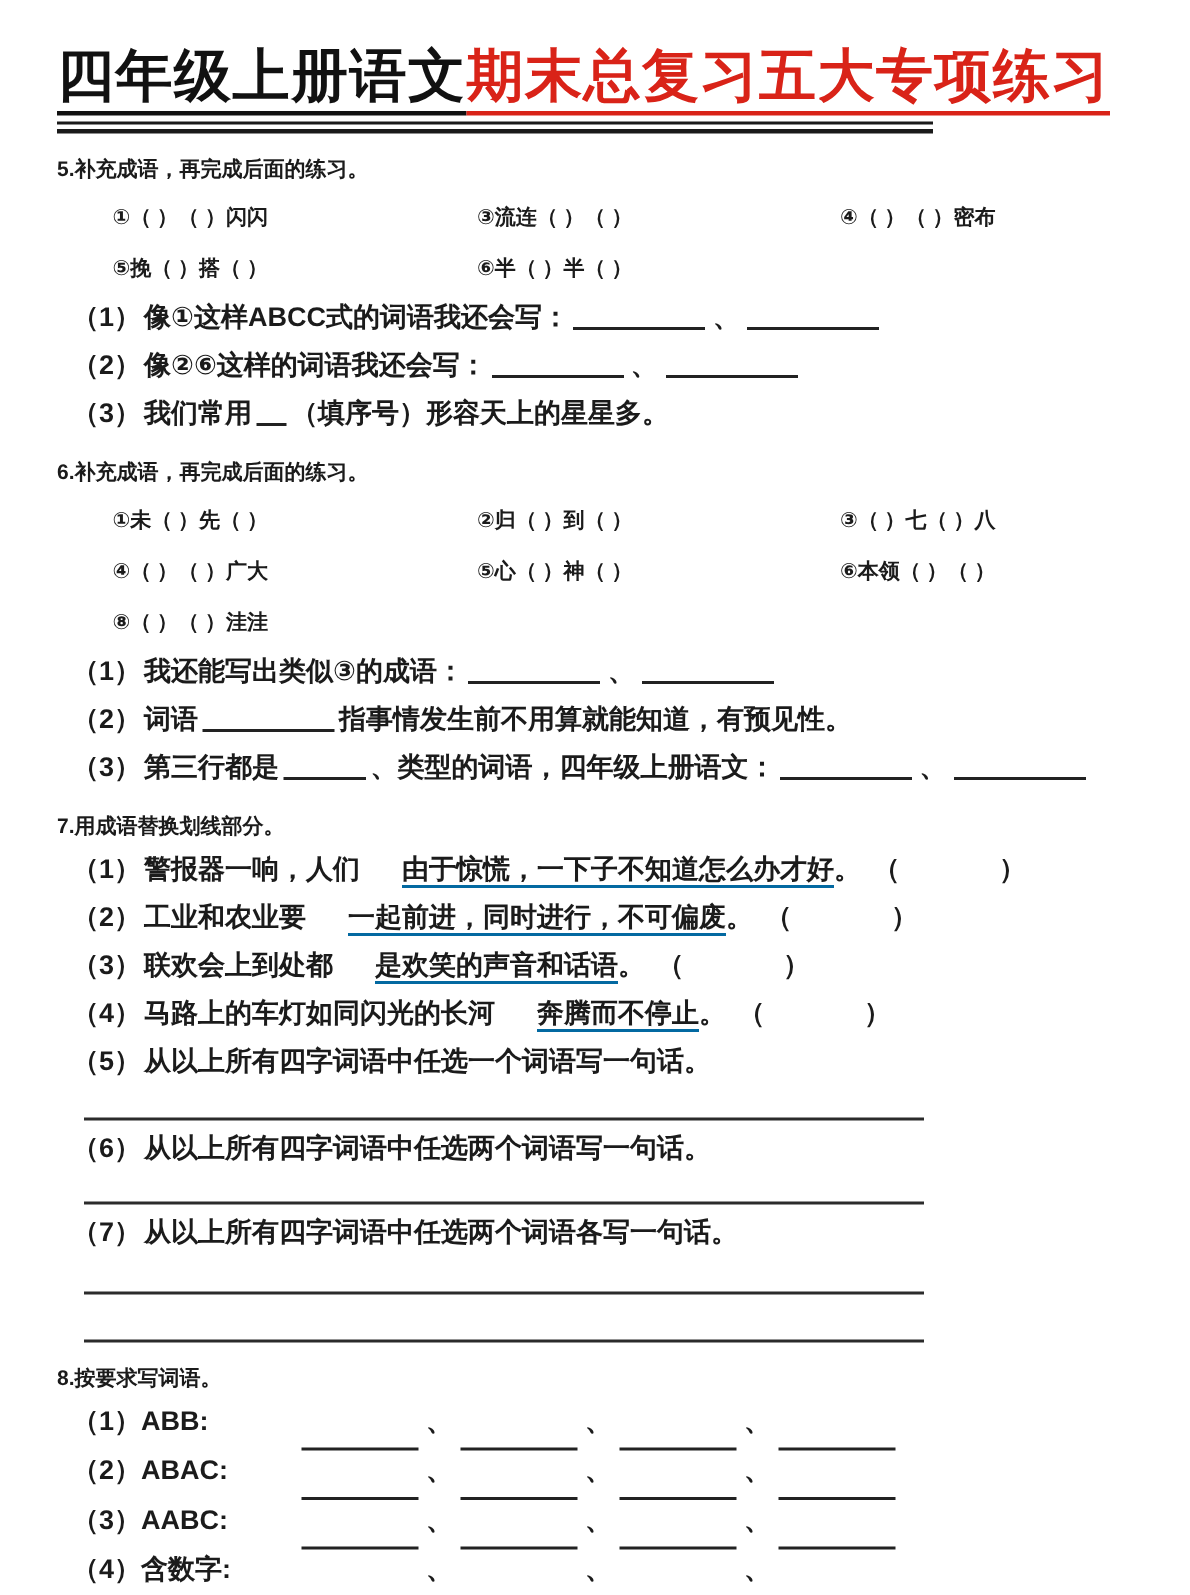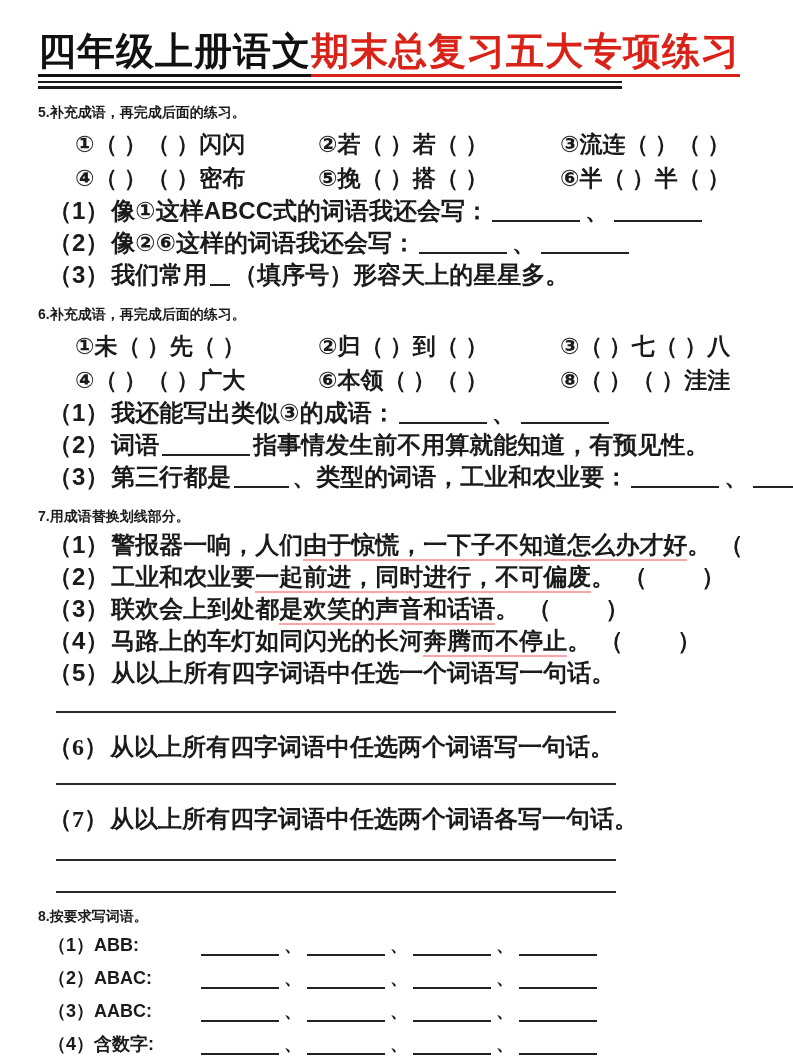--- a/index.html
+++ b/index.html
@@ -13,82 +13,82 @@
 
   
   .title{ text-align:center; font-size:38px; font-weight:700; letter-spacing:1px;
           padding-top:14px; line-height:50px; white-space:nowrap;}
   .title .t-black{color:#111; border-bottom:3px solid #111; padding-bottom:2px;}
   .title .t-red{color:#d92318; border-bottom:3px solid #d92318; padding-bottom:2px;}
   .title-rule{margin-top:5px; height:3px; border-top:2px solid #1a1a1a; border-bottom:3px solid #1a1a1a;}
 
   
   .sec-heading{font-size:14px; font-weight:700; line-height:26px; margin-top:10px;}
-  .q{font-size:24px; font-weight:700; line-height:32px; padding-left:10px; white-space:nowrap;}
+  .q{font-size:18px; font-weight:700; line-height:32px; padding-left:10px; white-space:nowrap;}
   .qnum{margin-right:2px;}
 
   
   .idiom-grid{display:grid; grid-template-columns:243px 242px 1fr; padding-left:37px;
-              font-size:23px; font-weight:700; line-height:34px; margin-top:2px;}
+              font-size:14px; font-weight:700; line-height:34px; margin-top:2px;}
   .idiom-grid span{white-space:nowrap;}
 
   
   .blank{display:inline-block; border-bottom:2px solid #222; height:0.9em;
          margin:0 3px -3px 3px; vertical-align:baseline;}
   .w88{width:88px;} .w78{width:78px;} .w55{width:55px;} .w20{width:20px;}
 
   
-  .ul-seg{border-bottom:2px solid #fca5a5; padding-bottom:1px;}
+  .ul-seg{border-bottom:2px solid #0369a1; padding-bottom:1px;margin-left:28px;}
 
   
   .slot{display:inline-flex; justify-content:space-between; width:102px; margin-left:8px;}
 
   
   .write-line{border-bottom:2px solid #2b2b2b; height:0; margin-left:18px; margin-right:6px;}
   .ml-1{margin-top:22px;} .ml-2{margin-top:20px;} .ml-3{margin-top:24px;} .ml-4{margin-top:30px;}
-  .mt-q{margin-top:18px;font-family:Liberation Serif, serif;}
+  .mt-q{margin-top:2px;}
 
   
-  .s8row{font-size:18px; font-weight:700; line-height:33px; padding-left:10px; white-space:nowrap; display:flex; align-items:center;}
+  .s8row{font-size:18px; font-weight:700; line-height:33px; padding-left:10px; white-space:nowrap; display:flex; align-items:flex-end;}
   .s8label{display:inline-block; width:150px; flex:0 0 150px;}
   .dun{margin:0 2px;}
 </style>
 </head>
 <body>
 
 <div class="page">
 
   <div class="title"><span class="t-black">四年级上册语文</span><span class="t-red">期末总复习五大专项练习</span></div>
   <div class="title-rule"></div>
 
   <div class="sec-heading">5.补充成语，再完成后面的练习。</div>
   <div class="idiom-grid">
     <span>①（ ）（ ）闪闪</span>
-    <span>②若（ ）若（ ）</span>
     <span>③流连（ ）（ ）</span>
     <span>④（ ）（ ）密布</span>
     <span>⑤挽（ ）搭（ ）</span>
     <span>⑥半（ ）半（ ）</span>
   </div>
   <div class="q"><span class="qnum">（1）</span><span>像①这样ABCC式的词语我还会写：</span><span class="blank w88"></span><span class="dun">、</span><span class="blank w88"></span></div>
   <div class="q"><span class="qnum">（2）</span><span>像②⑥这样的词语我还会写：</span><span class="blank w88"></span><span class="dun">、</span><span class="blank w88"></span></div>
   <div class="q"><span class="qnum">（3）</span><span>我们常用</span><span class="blank w20"></span><span>（填序号）形容天上的星星多。</span></div>
 
   <div class="sec-heading">6.补充成语，再完成后面的练习。</div>
   <div class="idiom-grid">
     <span>①未（ ）先（ ）</span>
     <span>②归（ ）到（ ）</span>
     <span>③（ ）七（ ）八</span>
     <span>④（ ）（ ）广大</span>
+    <span>⑤心（ ）神（ ）</span>
     <span>⑥本领（ ）（ ）</span>
     <span>⑧（ ）（ ）洼洼</span>
   </div>
   <div class="q"><span class="qnum">（1）</span><span>我还能写出类似③的成语：</span><span class="blank w88"></span><span class="dun">、</span><span class="blank w88"></span></div>
   <div class="q"><span class="qnum">（2）</span><span>词语</span><span class="blank w88"></span><span>指事情发生前不用算就能知道，有预见性。</span></div>
-  <div class="q"><span class="qnum">（3）</span><span>第三行都是</span><span class="blank w55"></span><span>、类型的词语，工业和农业要：</span><span class="blank w88"></span><span class="dun">、</span><span class="blank w88"></span></div>
+  <div class="q"><span class="qnum">（3）</span><span>第三行都是</span><span class="blank w55"></span><span>、类型的词语，四年级上册语文：</span><span class="blank w88"></span><span class="dun">、</span><span class="blank w88"></span></div>
 
   <div class="sec-heading">7.用成语替换划线部分。</div>
   <div class="q"><span class="qnum">（1）</span><span>警报器一响，人们</span><span class="ul-seg">由于惊慌，一下子不知道怎么办才好</span><span>。</span><span class="slot">
         <span>（</span>
         <span>）</span>
       </span></div>
   <div class="q"><span class="qnum">（2）</span><span>工业和农业要</span><span class="ul-seg">一起前进，同时进行，不可偏废</span><span>。</span><span class="slot">
         <span>（</span>
         <span>）</span>
       </span></div>

